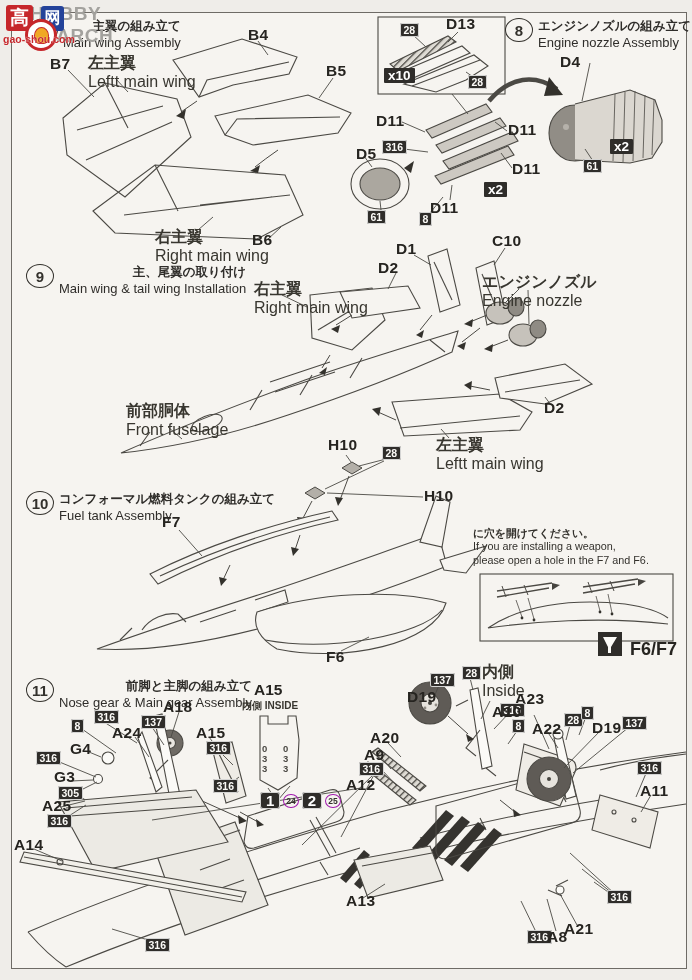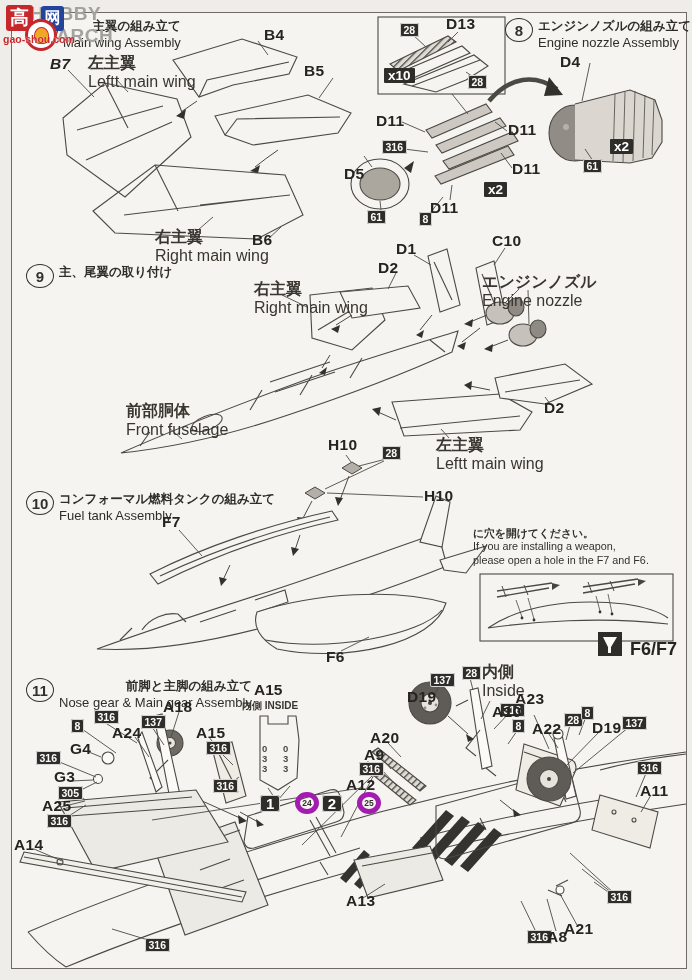--- a/index.html
+++ b/index.html
@@ -47,22 +47,22 @@
   .f6f7-label{position:absolute;left:630px;top:639px;z-index:6;font-size:18px;font-weight:bold;color:#262420;}
   
   .inset-a15{position:absolute;left:240px;top:681px;width:110px;z-index:4;}
   .inset-a15 .ttl{font-size:15.5px;font-weight:bold;margin-left:14px;color:#262420;}
   .inset-a15 .inside{font-size:10px;font-weight:bold;margin-left:2px;color:#38362f;}
   .mold-col{position:absolute;width:8px;font-size:9.5px;font-weight:bold;line-height:1.05;
             word-break:break-all;color:#4b4944;z-index:6;}
   .decal-row{position:absolute;left:260px;top:792px;z-index:6;display:flex;align-items:center;gap:3px;}
   .decal{background:#2f2d2a;color:#fff;font-weight:bold;font-size:15px;padding:0 6px;
          border-radius:3px;box-shadow:inset 0 0 0 1px rgba(255,255,255,.8);}
-  .decal-num{font-size:8.5px;font-weight:bold;color:#33312c;border:5px solid #a21caf;
-             border-radius:50%;padding:1px 2px;margin-left:12px;}
+  .decal-num{font-size:8.5px;font-weight:bold;color:#33312c;border:1px solid #a21caf;
+             border-radius:50%;padding:1px 2px;}
 </style>
 </head>
 <body>
 
 <div class="sheet">
   <div class="frame"></div>
 
   <svg class="art" width="692" height="980" viewBox="0 0 692 980">
     <defs>
       <pattern id="hatch" width="5" height="5" patternTransform="rotate(45)" patternUnits="userSpaceOnUse">
@@ -270,20 +270,21 @@
     <span class="stepnum">8</span>
     <span class="titles">
       <span class="jp">エンジンノズルの組み立て</span>
       <span class="en">Engine nozzle Assembly</span>
     </span>
   </div>
   <div class="step-header" style="left:26px;top:264px;">
     <span class="stepnum">9</span>
     <span class="titles">
       <span class="jp">主、尾翼の取り付け</span>
+      <span class="en">Main wing &amp; tail wing Installation</span>
     </span>
   </div>
   <div class="step-header" style="left:26px;top:491px;">
     <span class="stepnum">10</span>
     <span class="titles">
       <span class="jp">コンフォーマル燃料タンクの組み立て</span>
       <span class="en">Fuel tank Assembly</span>
     </span>
   </div>
   <div class="step-header" style="left:26px;top:678px;">
@@ -320,40 +321,40 @@
   <div class="mold-col" style="left:262px;top:744px;">033</div>
   <div class="mold-col" style="left:283px;top:744px;">033</div>
   <div class="decal-row">
     <span class="decal">1</span>
     <span class="decal-num">24</span>
     <span class="decal">2</span>
     <span class="decal-num">25</span>
   </div>
 
   <div id="ann-layer">
-      <div class="ann part" style="left: 50px; top: 55px; font-style: italic;">B7</div>
+      <div class="ann part" style="left: 50px; top: 55px;">B7</div>
       <div class="ann jnote" style="left: 88px; top: 53px;">
         <div class="jp">左主翼</div>
         <div class="en">Leftt main wing</div>
       </div>
-      <div class="ann part" style="left: 264px; top: 26px;">B4</div>
-      <div class="ann part" style="left: 304px; top: 62px;">B5</div>
+      <div class="ann part" style="left: 248px; top: 26px;">B4</div>
+      <div class="ann part" style="left: 326px; top: 62px;">B5</div>
       <div class="ann part" style="left: 252px; top: 231px;">B6</div>
       <div class="ann jnote" style="left: 155px; top: 227px;">
         <div class="jp">右主翼</div>
         <div class="en">Right main wing</div>
       </div>
       <div class="ann chip" style="left: 400px; top: 23px;">28</div>
       <div class="ann part" style="left: 446px; top: 15px;">D13</div>
       <div class="ann mult" style="left: 384px; top: 68px;">x10</div>
       <div class="ann chip" style="left: 468px; top: 75px;">28</div>
       <div class="ann part" style="left: 376px; top: 112px;">D11</div>
       <div class="ann part" style="left: 508px; top: 121px;">D11</div>
       <div class="ann chip" style="left: 382px; top: 140px;">316</div>
-      <div class="ann part" style="left: 344px; top: 145px; margin-top: 20px;">D5</div>
+      <div class="ann part" style="left: 356px; top: 145px;">D5</div>
       <div class="ann part" style="left: 512px; top: 160px;">D11</div>
       <div class="ann mult" style="left: 484px; top: 182px;">x2</div>
       <div class="ann part" style="left: 430px; top: 199px;">D11</div>
       <div class="ann chip" style="left: 367px; top: 210px;">61</div>
       <div class="ann chip" style="left: 419px; top: 212px;">8</div>
       <div class="ann part" style="left: 560px; top: 53px;">D4</div>
       <div class="ann mult" style="left: 610px; top: 139px;">x2</div>
       <div class="ann chip" style="left: 583px; top: 159px;">61</div>
       <div class="ann part" style="left: 396px; top: 240px;">D1</div>
       <div class="ann part" style="left: 378px; top: 259px;">D2</div>

